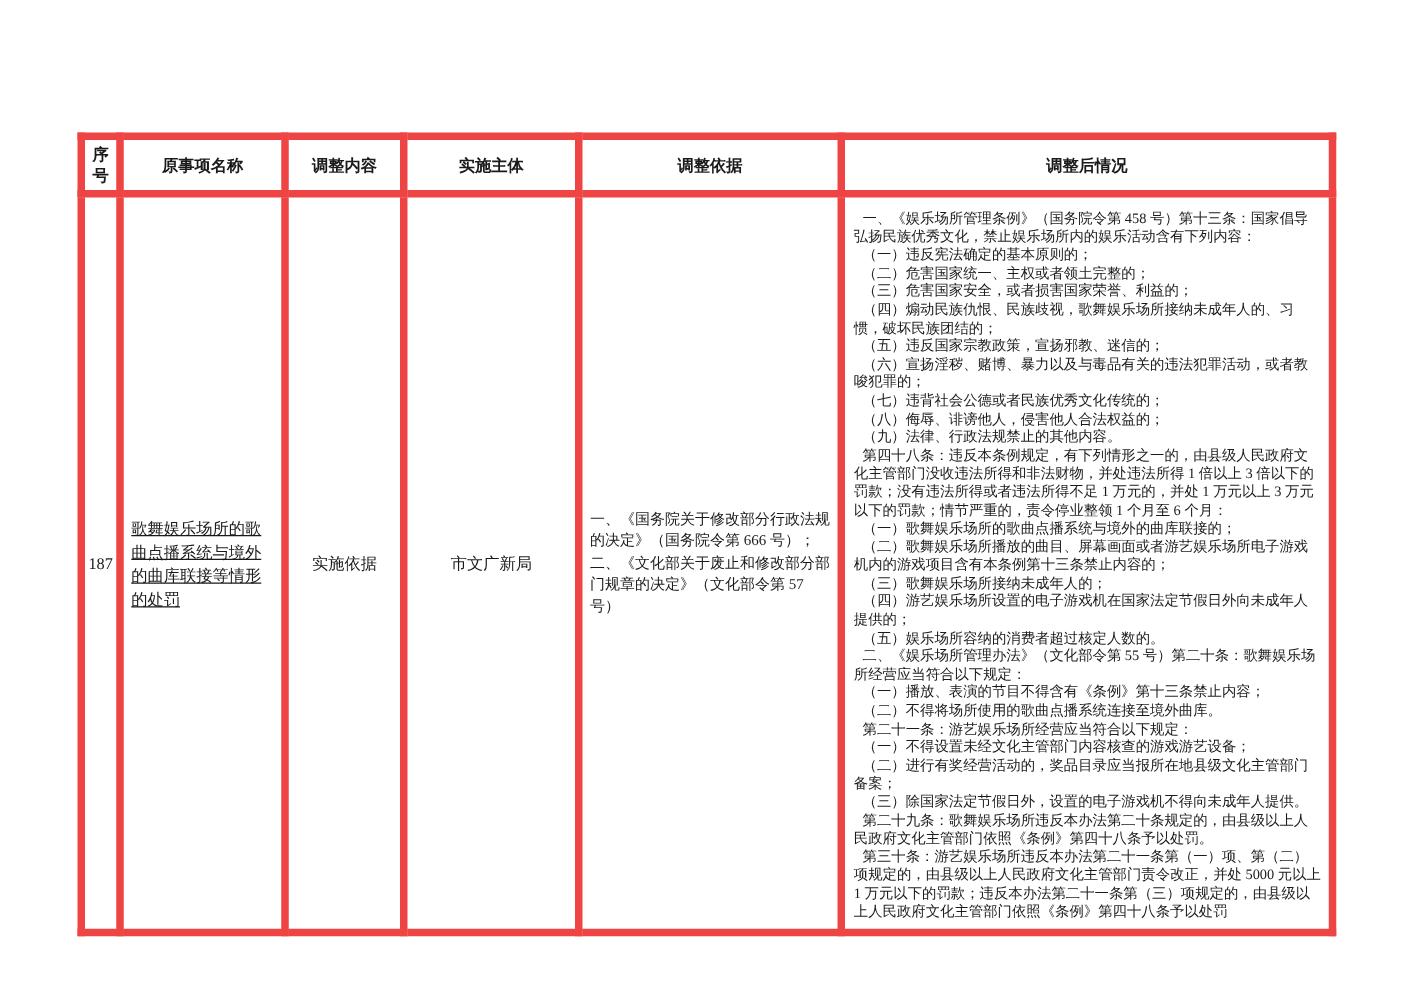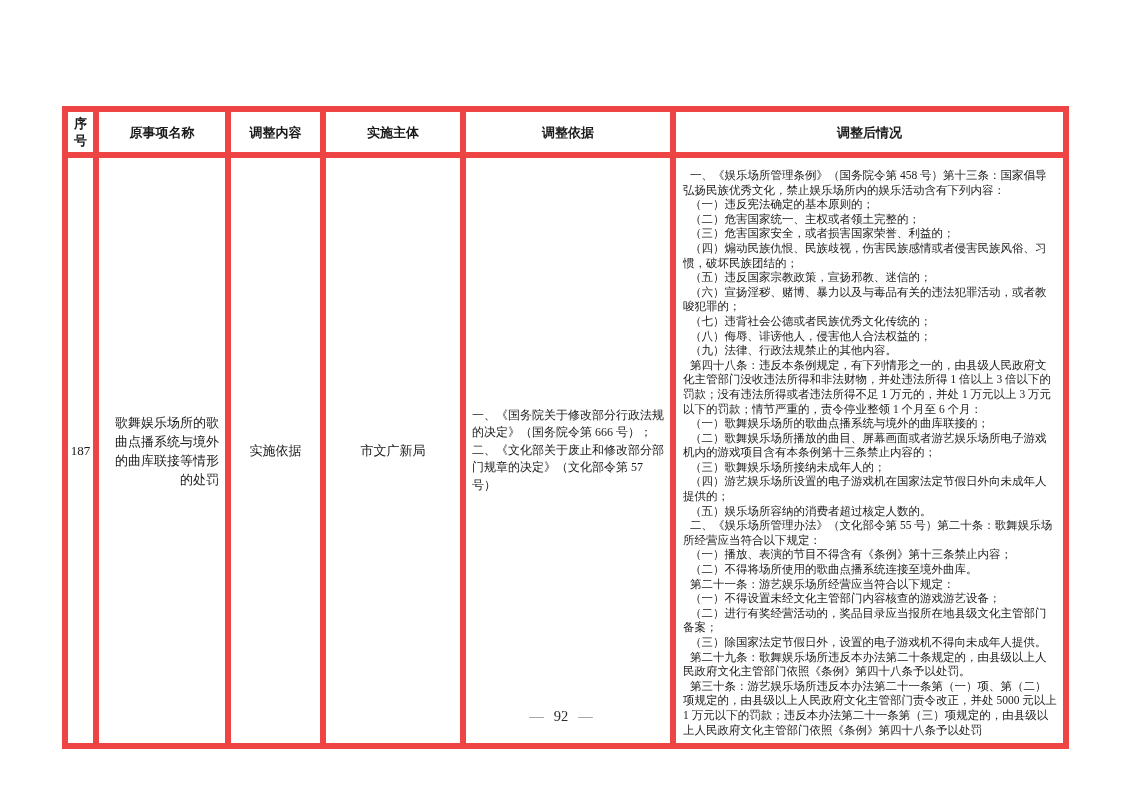--- a/index.html
+++ b/index.html
@@ -33,23 +33,24 @@
     line-height: 17px;
   }
   .approval-table tr.body-row { height: 534px; }
   td.cell-serial {
     font-size: 13px;
     text-align: center;
     border-radius: 15px;
   }
   td.cell-name {
     font-size: 13px;
-    text-align: right;
+    text-align: left;
     line-height: 19px;
     padding: 4px 6px;
+    text-decoration: underline;
   }
   td.cell-content, td.cell-body {
     font-size: 13px;
     text-align: center;
   }
   td.cell-basis {
     font-size: 12px;
     text-align: left;
     padding: 8px 6px;
     line-height: 17.5px;
@@ -105,21 +106,21 @@
         <td class="cell-body">市文广新局</td>
         <td class="cell-basis">
             <p>一、《国务院关于修改部分行政法规的决定》（国务院令第 666 号）；</p>
             <p>二、《文化部关于废止和修改部分部门规章的决定》（文化部令第 57 号）</p>
           </td>
         <td class="cell-situation">
             <p>一、《娱乐场所管理条例》（国务院令第 458 号）第十三条：国家倡导弘扬民族优秀文化，禁止娱乐场所内的娱乐活动含有下列内容：</p>
             <p>（一）违反宪法确定的基本原则的；</p>
             <p>（二）危害国家统一、主权或者领土完整的；</p>
             <p>（三）危害国家安全，或者损害国家荣誉、利益的；</p>
-            <p>（四）煽动民族仇恨、民族歧视，伤害民族感情或者侵害民族风俗、习惯，破坏民族团结的；</p>
+            <p>（四）煽动民族仇恨、民族歧视，歌舞娱乐场所接纳未成年人的、习惯，破坏民族团结的；</p>
             <p>（五）违反国家宗教政策，宣扬邪教、迷信的；</p>
             <p>（六）宣扬淫秽、赌博、暴力以及与毒品有关的违法犯罪活动，或者教唆犯罪的；</p>
             <p>（七）违背社会公德或者民族优秀文化传统的；</p>
             <p>（八）侮辱、诽谤他人，侵害他人合法权益的；</p>
             <p>（九）法律、行政法规禁止的其他内容。</p>
             <p>第四十八条：违反本条例规定，有下列情形之一的，由县级人民政府文化主管部门没收违法所得和非法财物，并处违法所得 1 倍以上 3 倍以下的罚款；没有违法所得或者违法所得不足 1 万元的，并处 1 万元以上 3 万元以下的罚款；情节严重的，责令停业整领 1 个月至 6 个月：</p>
             <p>（一）歌舞娱乐场所的歌曲点播系统与境外的曲库联接的；</p>
             <p>（二）歌舞娱乐场所播放的曲目、屏幕画面或者游艺娱乐场所电子游戏机内的游戏项目含有本条例第十三条禁止内容的；</p>
             <p>（三）歌舞娱乐场所接纳未成年人的；</p>
             <p>（四）游艺娱乐场所设置的电子游戏机在国家法定节假日外向未成年人提供的；</p>
@@ -131,17 +132,14 @@
             <p>（一）不得设置未经文化主管部门内容核查的游戏游艺设备；</p>
             <p>（二）进行有奖经营活动的，奖品目录应当报所在地县级文化主管部门备案；</p>
             <p>（三）除国家法定节假日外，设置的电子游戏机不得向未成年人提供。</p>
             <p>第二十九条：歌舞娱乐场所违反本办法第二十条规定的，由县级以上人民政府文化主管部门依照《条例》第四十八条予以处罚。</p>
             <p>第三十条：游艺娱乐场所违反本办法第二十一条第（一）项、第（二）项规定的，由县级以上人民政府文化主管部门责令改正，并处 5000 元以上 1 万元以下的罚款；违反本办法第二十一条第（三）项规定的，由县级以上人民政府文化主管部门依照《条例》第四十八条予以处罚</p>
           </td>
       </tr>
     </tbody>
   </table>
 
-  <div class="page-footer">
-    <span class="dash">—</span><span class="num">92</span><span class="dash">—</span>
-  </div>
 
 </div>
 
 </body></html>

